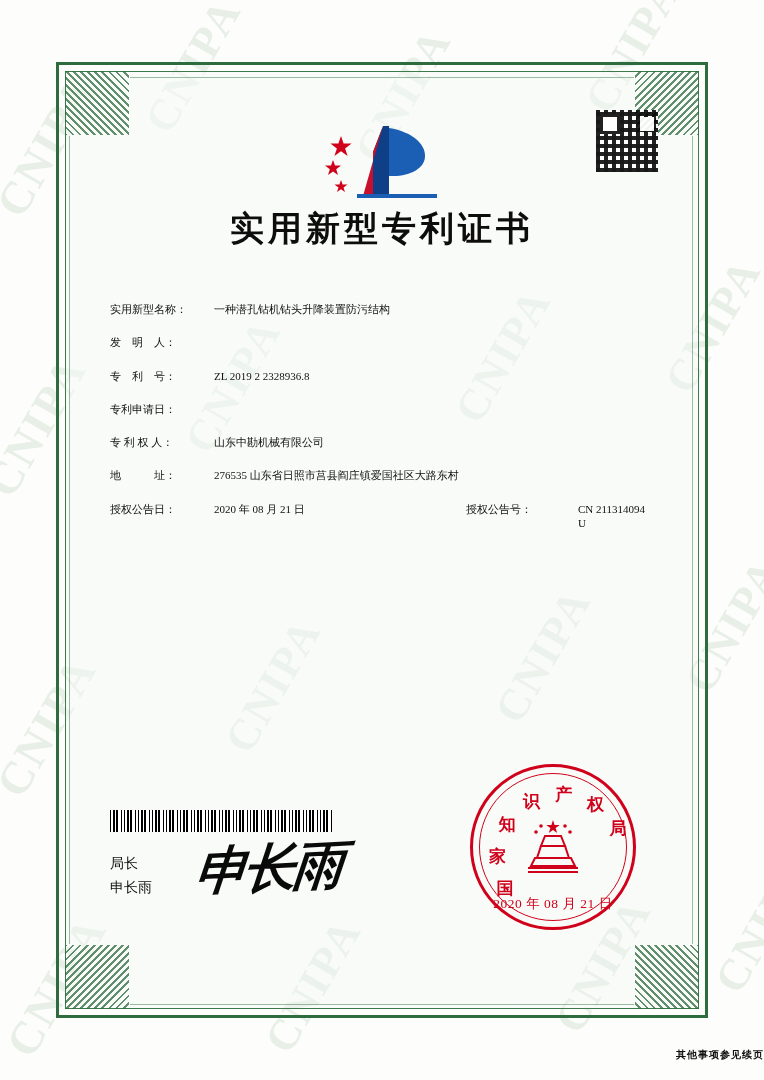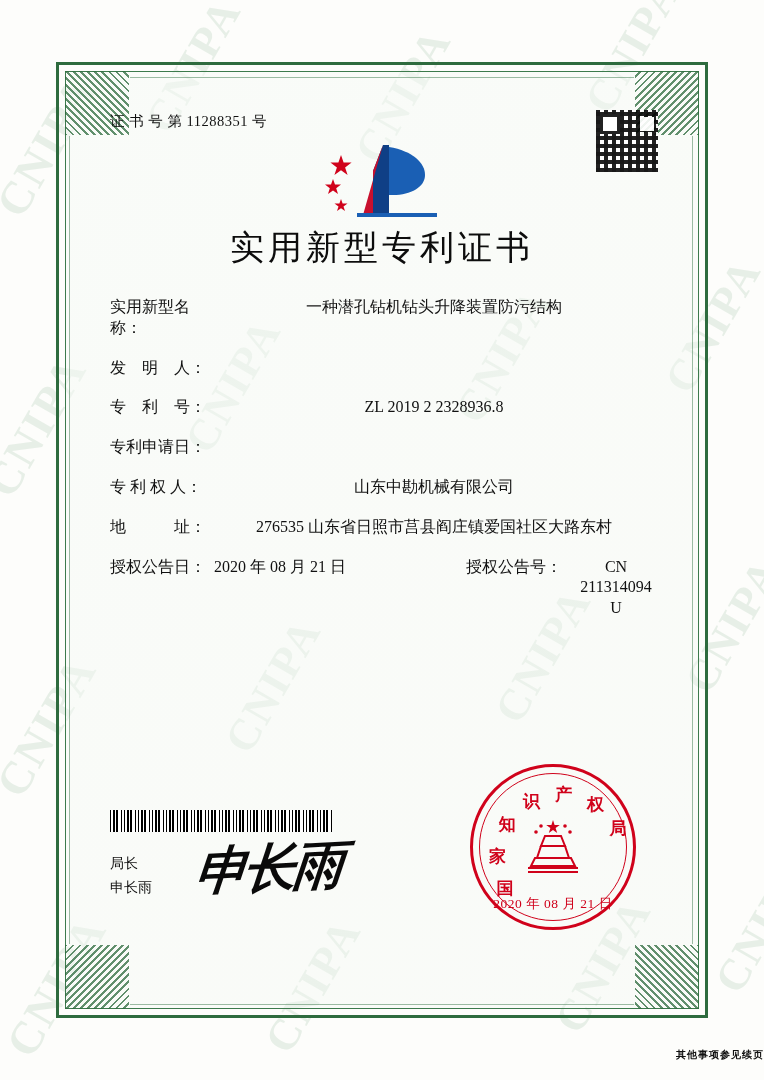--- a/index.html
+++ b/index.html
@@ -122,45 +122,45 @@
     position: relative;
     width: 170px;
     height: 82px;
     margin: 6px auto 0 auto;
   }
   .emblem svg { display:block; }
 
   .title {
     text-align: center;
     font-size: 34px;
-    font-weight: normal;
+    font-weight: bold;
     letter-spacing: 4px;
     margin-top: 6px;
     color: #0d0d0d;
     font-family: "Liberation Serif", serif;
   }
 
   .fields {
-    margin-top: 26px;
-    font-size: 16px;
+    margin-top: 50px;
+    font-size: 11px;
     color: #111;
   }
   .frow {
     display: flex;
     align-items: baseline;
     margin-bottom: 19px;
     line-height: 1.3;
   }
   .flabel {
     width: 104px;
     flex: none;
     display: inline-block;
     letter-spacing: 0;
   }
-  .fvalue { flex: 1; text-align: center; }
+  .fvalue { flex: 1; }
   .fvalue-mid { flex: none; width: 252px; }
   .flabel2 { width: 112px; flex: none; }
 
   .paras {
     margin-top: 26px;
     font-size: 14px;
     line-height: 1.95;
     color: #111;
     text-align: justify;
   }
@@ -299,21 +299,20 @@
     <div class="corner tr"></div>
     <div class="corner bl"></div>
     <div class="corner br"></div>
     <div class="edge-v l"></div>
     <div class="edge-v r"></div>
     <div class="edge-h t"></div>
     <div class="edge-h b"></div>
 
     <div class="content">
 
-      <div class="cert-no">证 书 号 第 11288351 号</div>
 
       <div class="qr"></div>
 
       <div class="emblem">
         <svg width="170" height="82" viewBox="0 0 170 82">
 
           <g fill="#d0021b">
             <polygon points="44,18 46.6,25.6 54.6,25.6 48.1,30.4 50.6,38 44,33.3 37.4,38 39.9,30.4 33.4,25.6 41.4,25.6"></polygon>
             <polygon points="36,42 38,47.6 44,47.6 39.2,51.2 41,57 36,53.4 31,57 32.8,51.2 28,47.6 34,47.6"></polygon>
             <polygon points="44,62 45.6,66.6 50.5,66.6 46.5,69.5 48,74 44,71.2 40,74 41.5,69.5 37.5,66.6 42.4,66.6"></polygon>

